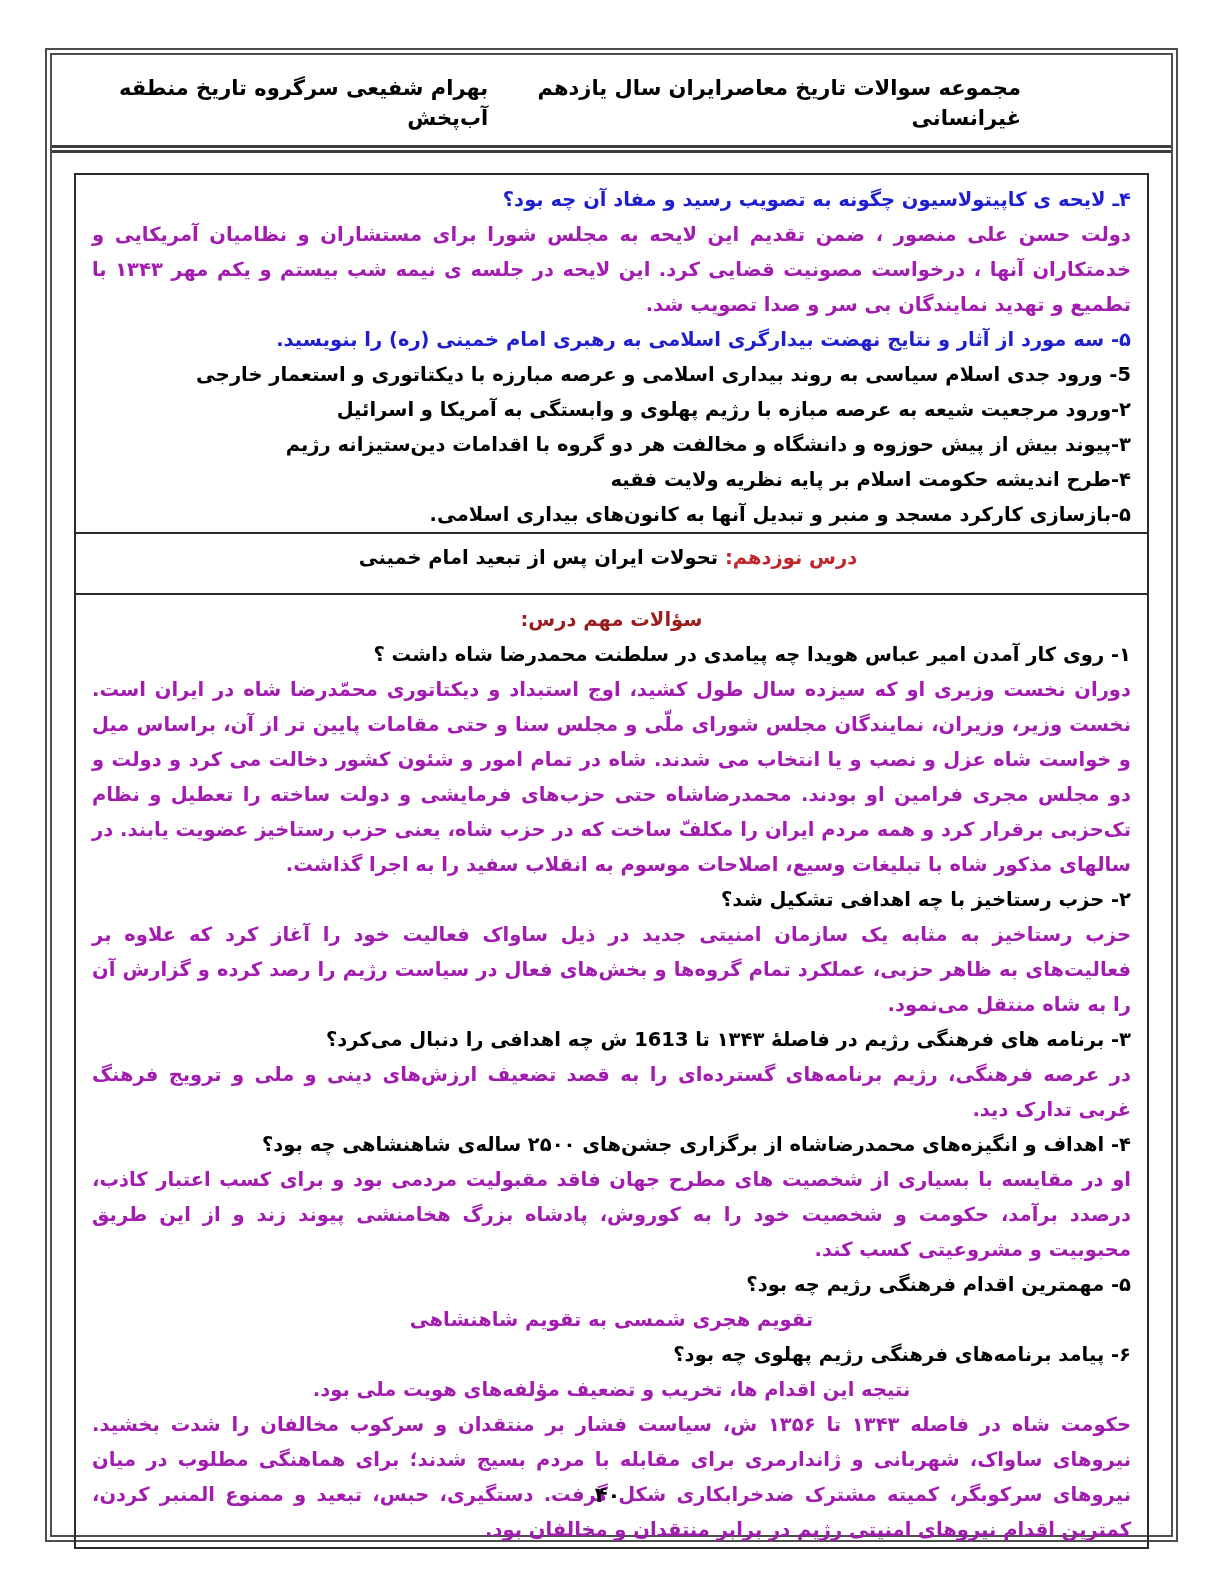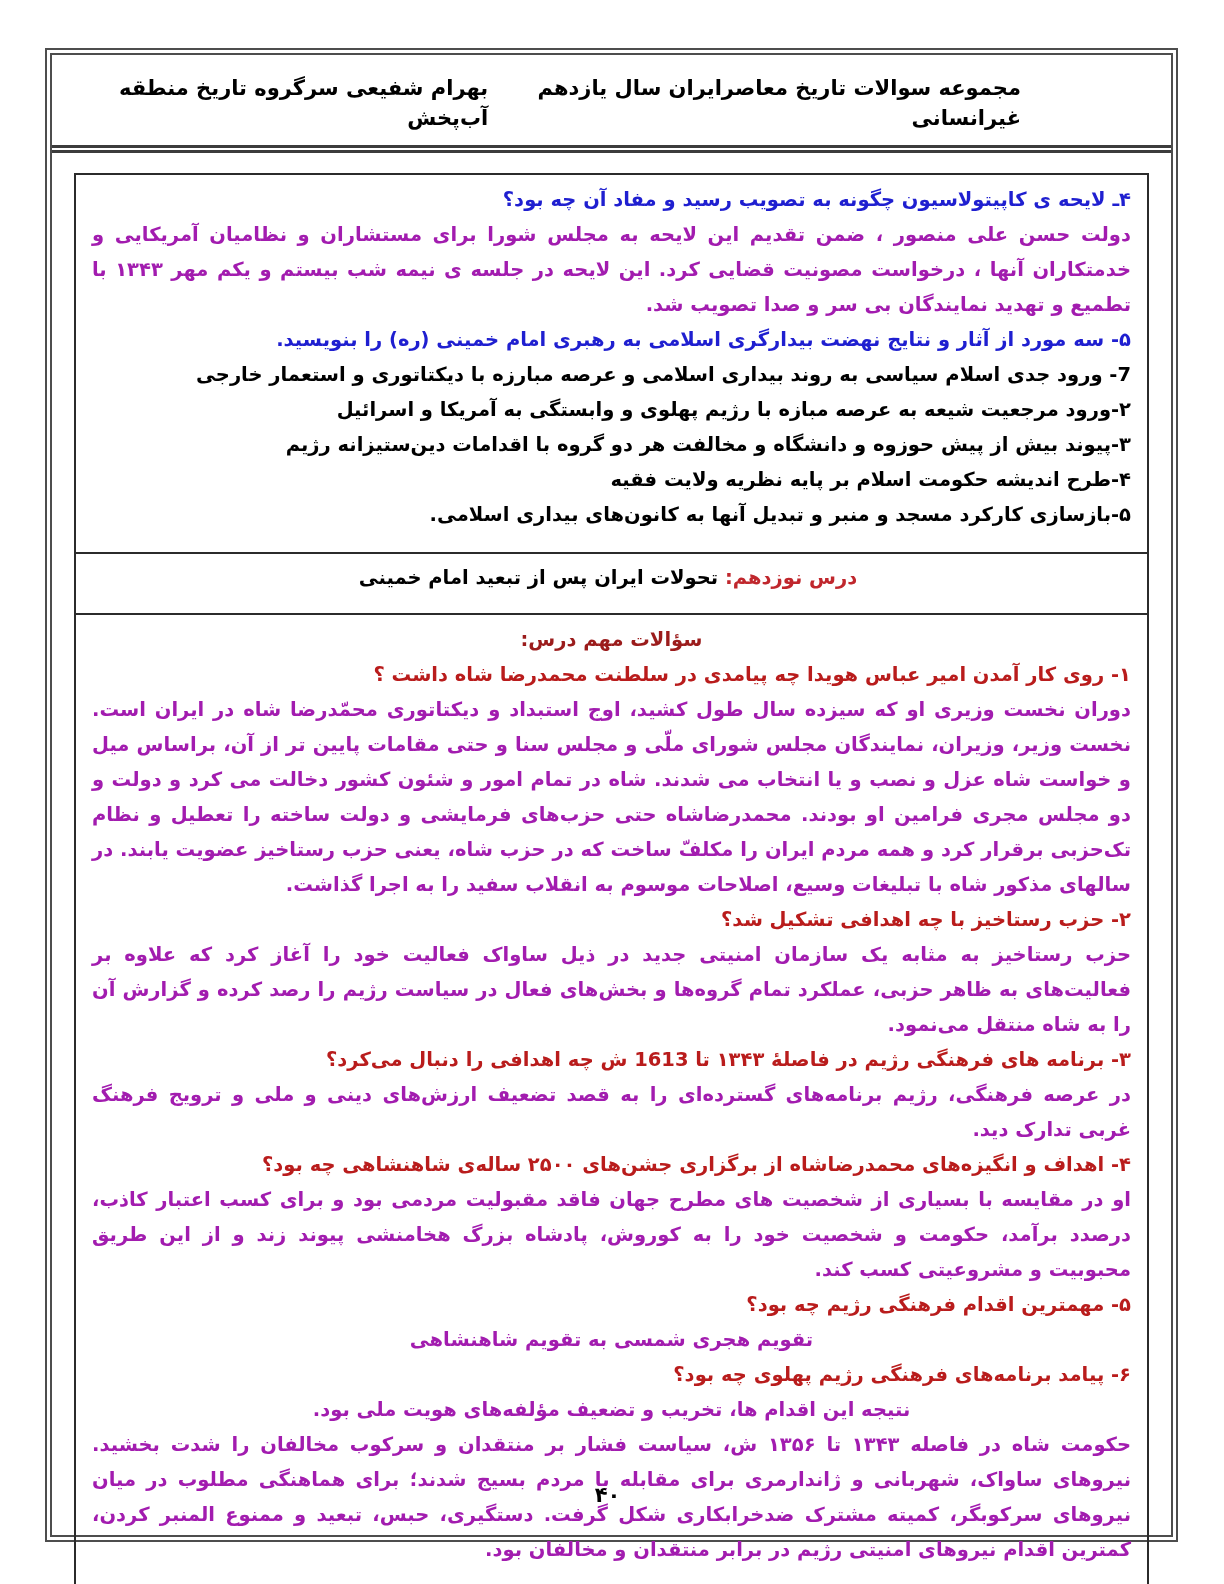--- a/index.html
+++ b/index.html
@@ -19,28 +19,28 @@
     padding:18px 150px 12px 30px;
     border-bottom:8px double #3c3c3c;
     font-size:21px; line-height:30px;
   }
   .content-box {
     width:1075px; margin:20px auto 0 auto;
     border:2px solid #2b2b2b;
     min-height:1322px;
     font-size:19.5px; line-height:35px;
   }
-  .sec { padding:7px 16px 20px 16px; }
+  .sec { padding:7px 16px 0 16px; }
   .sec-prev { border-bottom:2px solid #2b2b2b; }
   .lesson-row {
     border-bottom:2px solid #2b2b2b;
     text-align:center; padding:6px 10px 18px 3px;
   }
   .q-blue  { color:#1f1fd0; text-align:right; }
-  .q-red   { color:#b91c1c; text-align:right; }
+  .q-red   { color:#000000; text-align:right; }
   .answer  { color:#a21caf; }
   .answer.multi  { text-align:justify; text-align-last:right; }
   .answer.single { text-align:center; }
   .effects-list div { text-align:right; }
   .lesson-label { color:#c0272d; }
   .lesson-title { color:#000; }
   .important-heading { color:#9b1c1c; text-align:center; }
   .page-number {
     position:absolute; left:0; right:8px; bottom:28px;
     text-align:center; font-size:21px; color:#000;
@@ -56,21 +56,21 @@
     <div>بهرام شفیعی سرگروه تاریخ منطقه آب‌پخش</div>
   </div>
 
   <div class="content-box">
 
     <div class="sec sec-prev">
       <div class="q-blue">۴ـ لایحه ی کاپیتولاسیون چگونه به تصویب رسید و مفاد آن چه بود؟</div>
       <div class="answer multi">دولت حسن علی منصور ، ضمن تقدیم این لایحه به مجلس شورا برای مستشاران و نظامیان آمریکایی و خدمتکاران آنها ، درخواست مصونیت قضایی کرد. این لایحه در جلسه ی نیمه شب بیستم و یکم مهر ۱۳۴۳ با تطمیع و تهدید نمایندگان بی سر و صدا تصویب شد.</div>
       <div class="q-blue">۵- سه مورد از آثار و نتایج نهضت بیدارگری اسلامی به رهبری امام خمینی (ره) را بنویسید.</div>
       <div class="effects-list">
-        <div>7- ورود جدی اسلام سیاسی به روند بیداری اسلامی و عرصه مبارزه با دیکتاتوری و استعمار خارجی</div>
+        <div>5- ورود جدی اسلام سیاسی به روند بیداری اسلامی و عرصه مبارزه با دیکتاتوری و استعمار خارجی</div>
         <div>۲-ورود مرجعیت شیعه به عرصه مبازه با رژیم پهلوی و وابستگی به آمریکا و اسرائیل</div>
         <div>۳-پیوند بیش از پیش حوزوه و دانشگاه و مخالفت هر دو گروه با اقدامات دین‌ستیزانه رژیم</div>
         <div>۴-طرح اندیشه حکومت اسلام بر پایه نظریه ولایت فقیه</div>
         <div>۵-بازسازی کارکرد مسجد و منبر و تبدیل آنها به کانون‌های بیداری اسلامی.</div>
       </div>
     </div>
 
     <div class="lesson-row">
       <span class="lesson-label">درس نوزدهم:</span>
       <span> </span>

